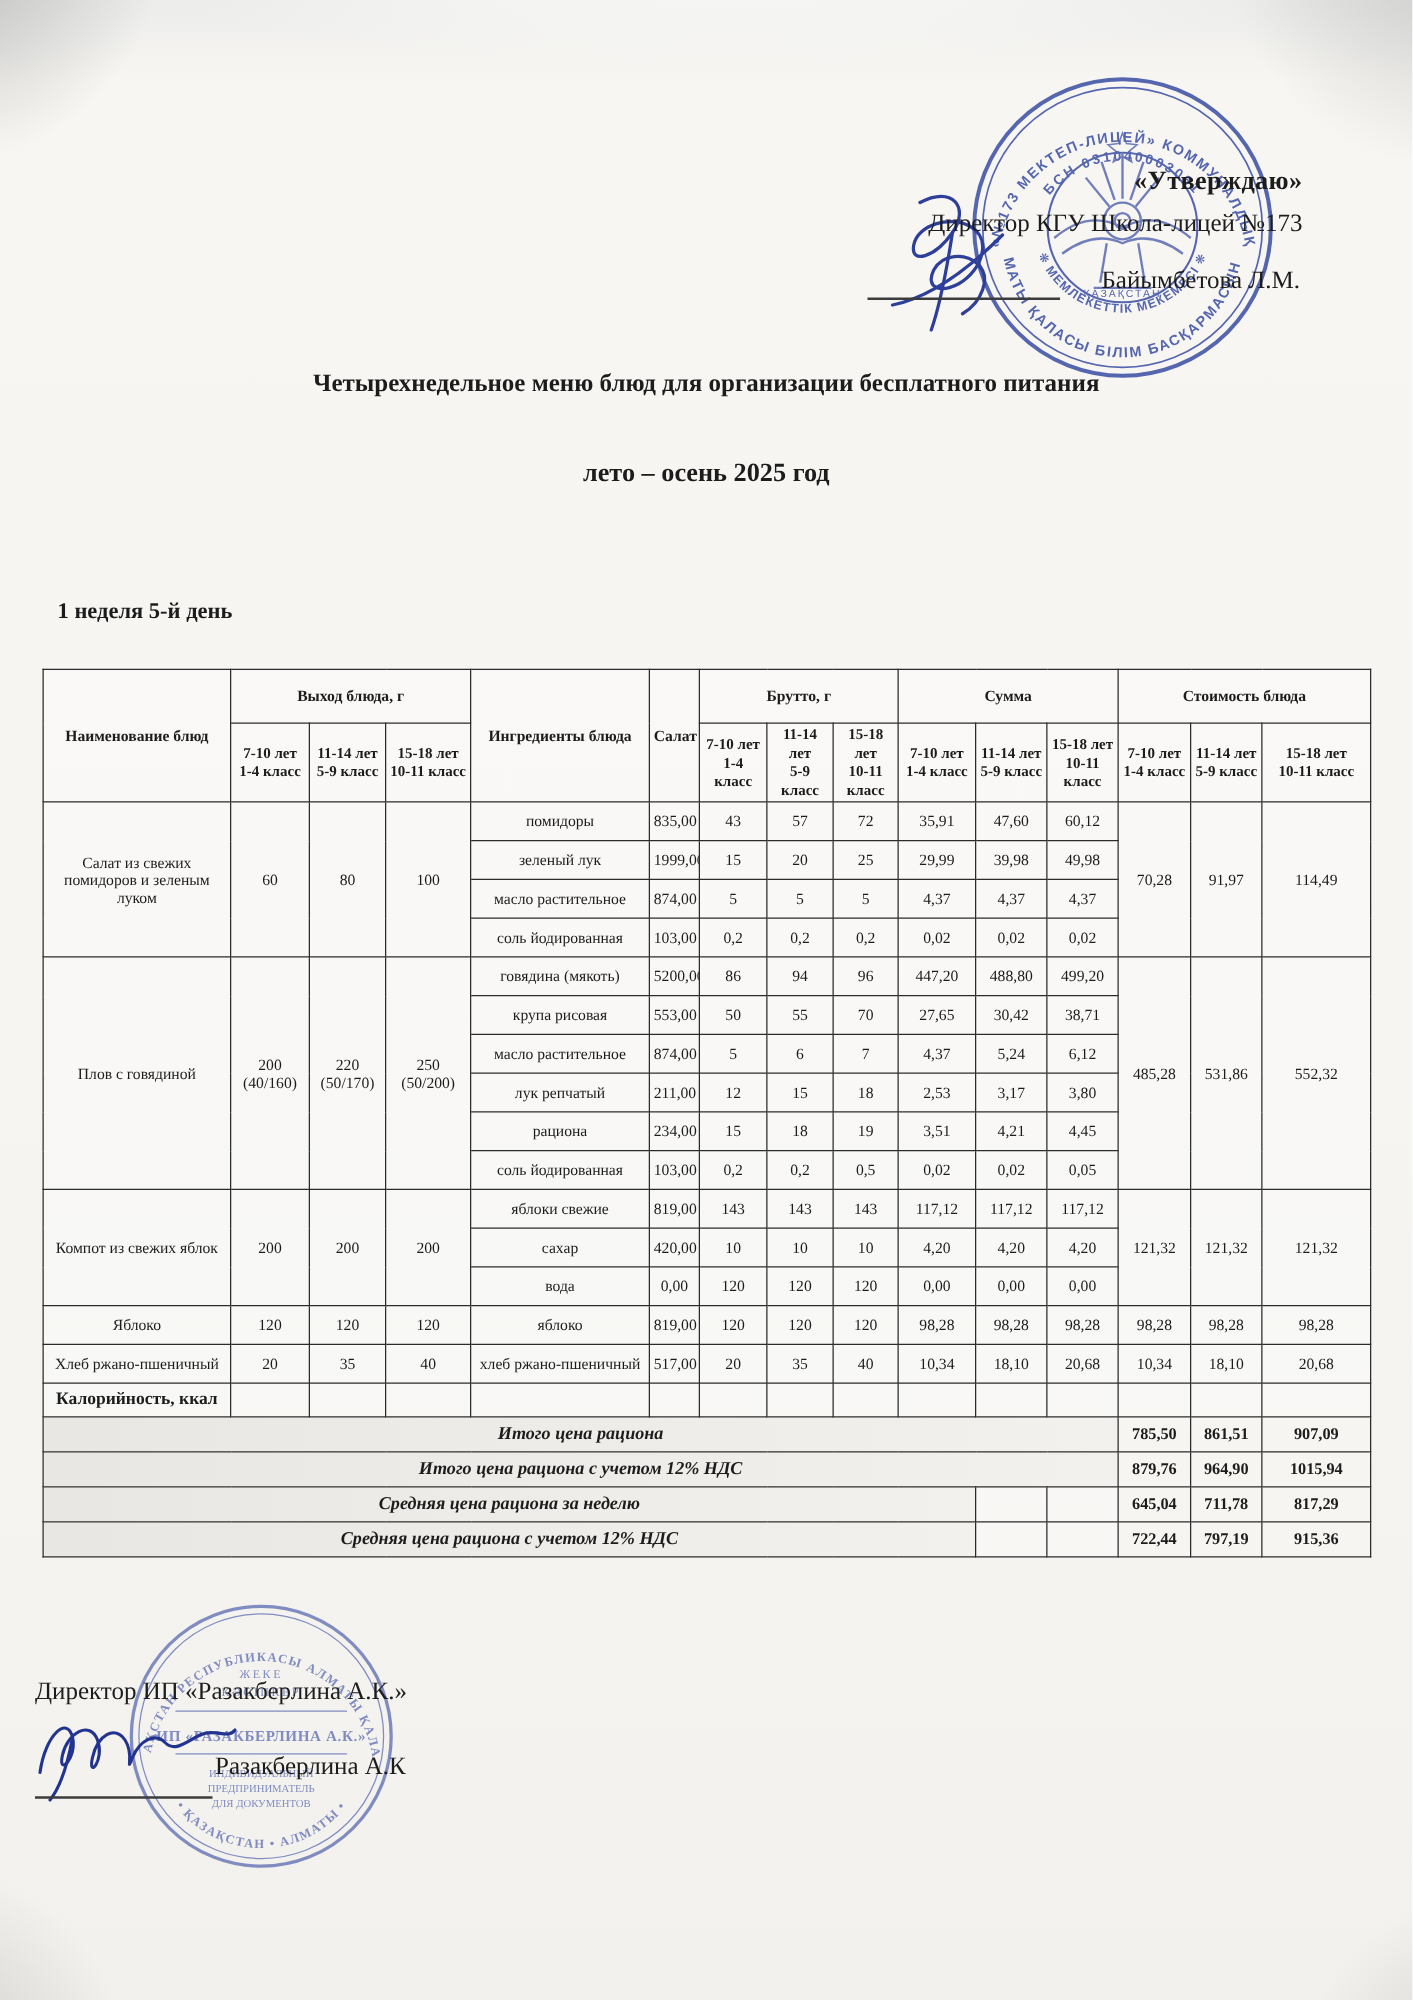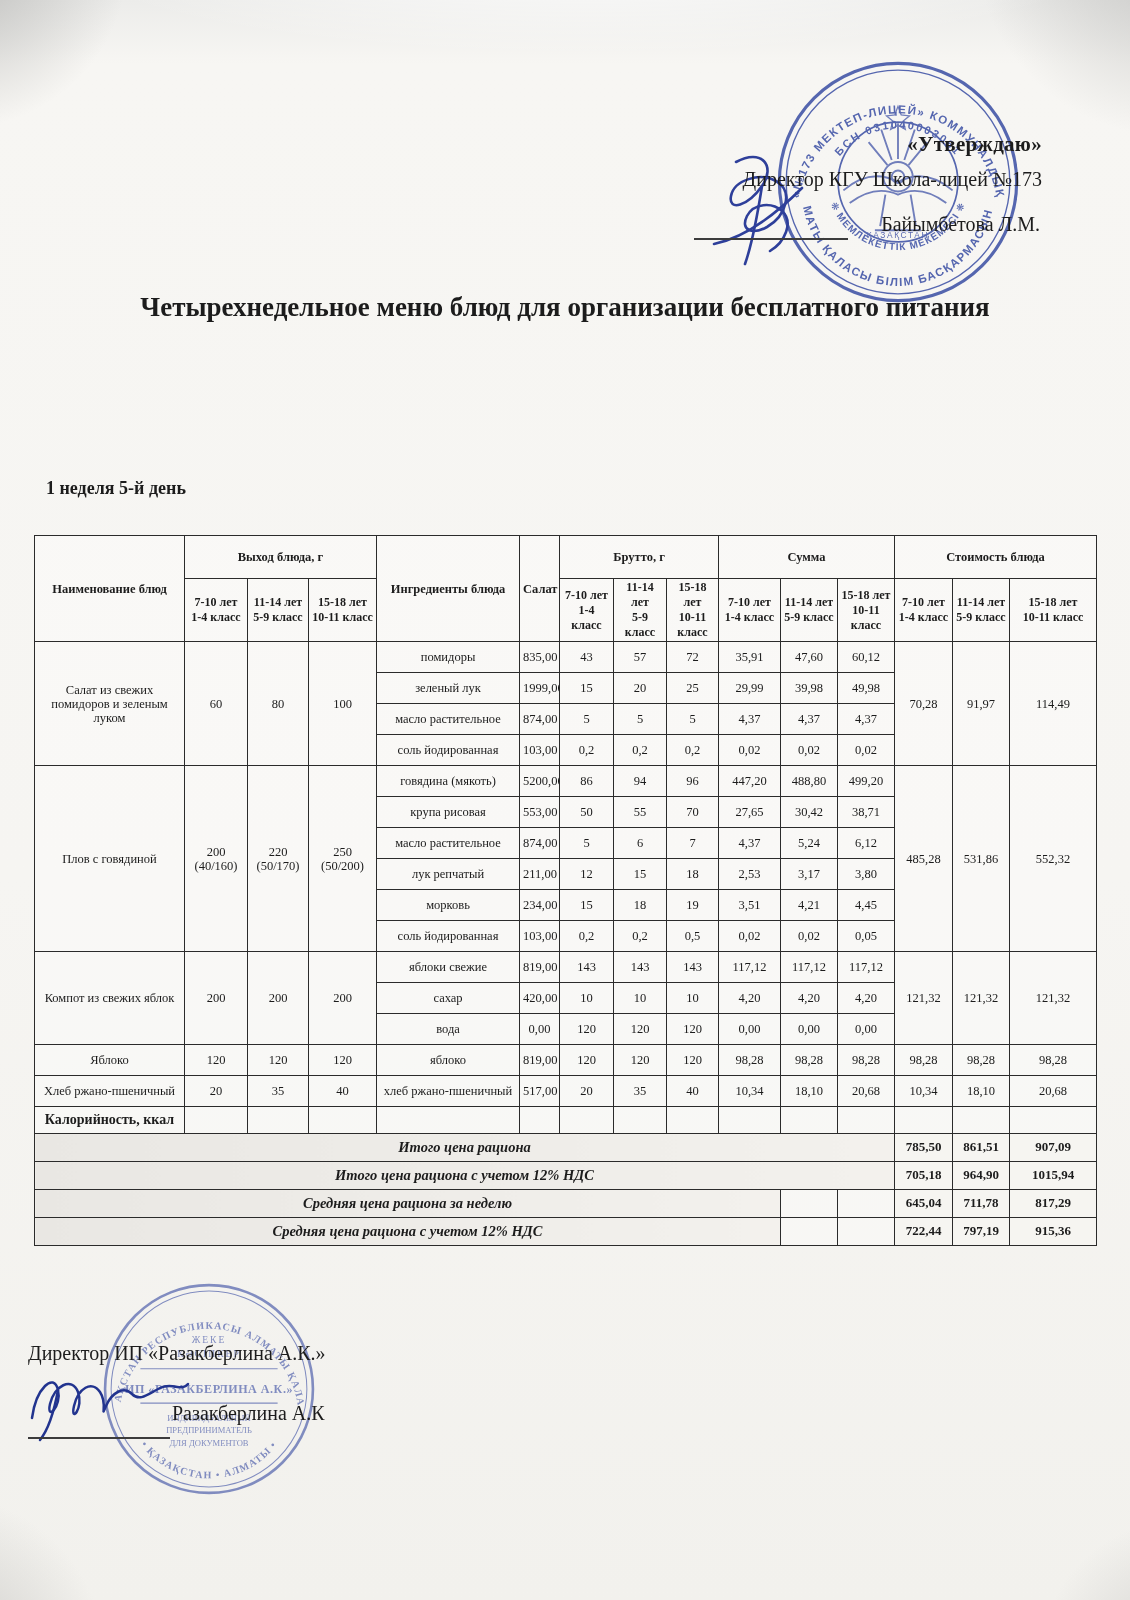--- a/index.html
+++ b/index.html
@@ -14,21 +14,21 @@
       radial-gradient(circle 200px at 1180px 1660px, #d4d3d0 0%, rgba(212,211,208,0) 70%),
       linear-gradient(180deg,#ececea 0%, #f7f6f3 4%, #f6f5f2 55%, #f2f1ed 100%);
   }
   .abs{position:absolute;}
   
   .approve-label{right:88px;top:132px;font-size:21px;font-weight:bold;letter-spacing:.3px;}
   .dir-line{right:88px;top:168px;font-size:20px;}
   .dir-name{right:90px;top:213px;font-size:20px;}
   .sig-underline-top{left:694px;top:238px;width:154px;border-bottom:2px solid #3c3c3c;height:0;}
   
-  .doc-title{left:0;right:0;top:290px;text-align:center;font-weight:bold;font-size:27px;line-height:35px;padding:0 36px;}
+  .doc-title{left:0;right:0;top:290px;text-align:center;font-weight:bold;font-size:20px;line-height:35px;padding:0 36px;}
   .doc-subtitle{left:0;right:0;top:366px;text-align:center;font-weight:bold;font-size:21px;}
   .section-label{left:46px;top:478px;font-size:18px;font-weight:bold;}
   
   .menu-table{position:absolute;left:34px;top:535px;width:1062px;border-collapse:collapse;table-layout:fixed;
     font-size:12.5px;background:rgba(255,255,255,.35);}
   .menu-table th,.menu-table td{border:1px solid #2b2b2b;padding:1px 3px;text-align:center;vertical-align:middle;
     overflow:hidden;line-height:1.12;}
   .menu-table thead th{font-weight:bold;font-size:12.5px;}
   .menu-table thead tr.group-row th{height:40px;}
   .menu-table thead tr.sub-row th{height:46px;font-size:12px;line-height:15px;}
@@ -98,20 +98,21 @@
   </svg>
 
   <div class="abs approve-label">«Утверждаю»</div>
   <div class="abs dir-line">Директор КГУ Школа-лицей №173</div>
   <div class="abs sig-underline-top"></div>
   <div class="abs dir-name">Байымбетова Л.М.</div>
 
   <div class="abs doc-title">
     <div>Четырехнедельное меню блюд для организации бесплатного питания</div>
   </div>
+  <div class="abs doc-subtitle">лето – осень  2025 год</div>
   <div class="abs section-label">1 неделя 5-й день</div>
 
   <table class="menu-table">
     <colgroup>
       <col style="width:150px">
         <col style="width:63px">
         <col style="width:61px">
         <col style="width:68px">
       <col style="width:143px">
         <col style="width:40px">
@@ -275,21 +276,21 @@
           <td class="tl">лук репчатый</td>
           <td>211,00</td>
           <td>12</td>
           <td>15</td>
           <td>18</td>
           <td>2,53</td>
           <td>3,17</td>
           <td>3,80</td>
         </tr>
         <tr>
-          <td class="tl">морковь</td>
+          <td class="tl">рациона</td>
           <td>234,00</td>
           <td>15</td>
           <td>18</td>
           <td>19</td>
           <td>3,51</td>
           <td>4,21</td>
           <td>4,45</td>
         </tr>
         <tr>
           <td class="tl">соль йодированная</td>
@@ -390,21 +391,21 @@
           <td></td>
         </tr>
         <tr class="sum-row">
           <td colspan="12" class="sum-label">Итого цена рациона</td>
           <td class="sum-val">785,50</td>
           <td class="sum-val">861,51</td>
           <td class="sum-val">907,09</td>
         </tr>
         <tr class="sum-row">
           <td colspan="12" class="sum-label">Итого цена рациона с учетом 12% НДС</td>
-          <td class="sum-val">705,18</td>
+          <td class="sum-val">879,76</td>
           <td class="sum-val">964,90</td>
           <td class="sum-val">1015,94</td>
         </tr>
         <tr class="sum-row">
           <td colspan="10" class="sum-label">Средняя цена рациона за неделю</td>
           <td></td>
           <td></td>
           <td class="sum-val">645,04</td>
           <td class="sum-val">711,78</td>
           <td class="sum-val">817,29</td>

